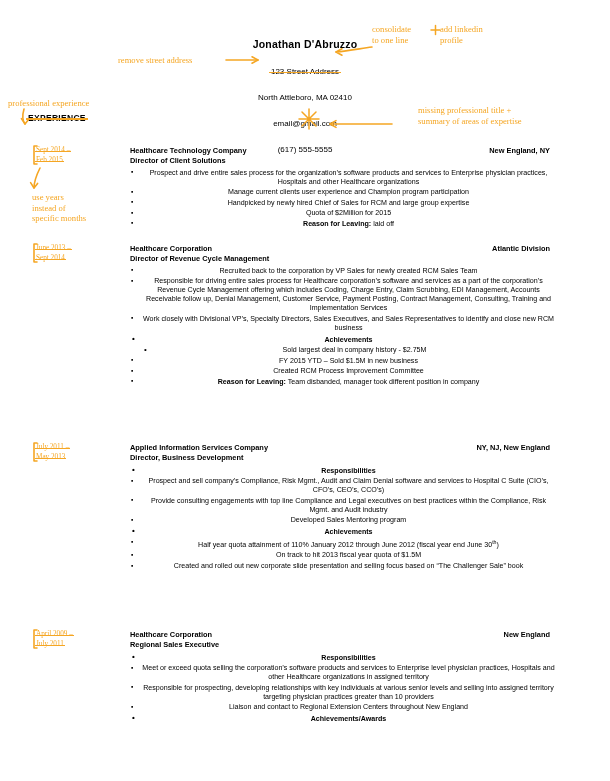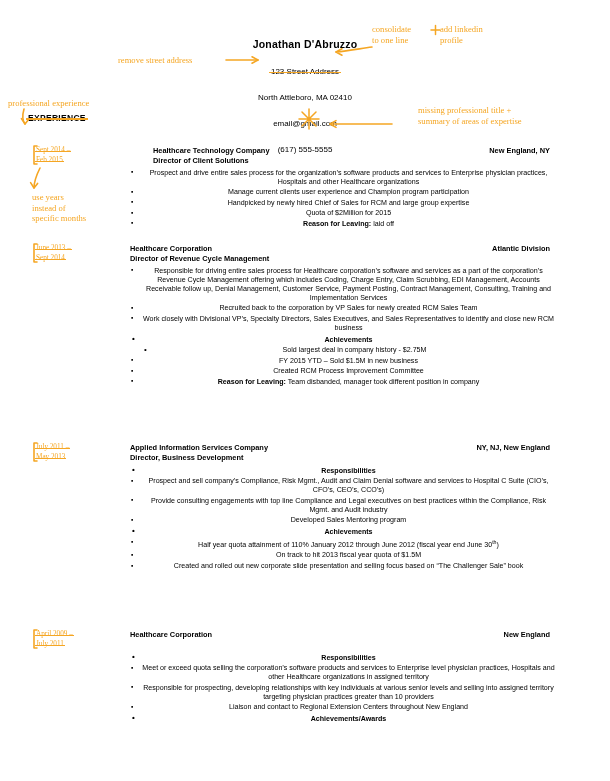--- a/index.html
+++ b/index.html
@@ -95,21 +95,21 @@
 
   <div class="sec-title" style="top:113px;">
     <span class="st-strike">EXPERIENCE</span>
   </div>
 
   <div class="job" style="top:146px;">
     <div class="dates" style="top:0;">
       <span class="d-strike">Sept 2014 –</span>
       <span class="d2"><span class="d-strike">Feb 2015</span></span>
     </div>
-    <div class="jobhead" style="top:0;margin-left:23px;">
+    <div class="jobhead" style="top:0;">
       <span class="company">Healthcare Technology Company</span>
       <span class="loc">New England, NY</span>
       <div class="title">Director of Client Solutions</div>
     </div>
     <ul class="bl" style="top:21px;">
       <li>Prospect and drive entire sales process for the organization’s software products and services to Enterprise physician practices, Hospitals and other Healthcare organizations</li>
       <li>Manage current clients user experience and Champion program participation</li>
       <li>Handpicked by newly hired Chief of Sales for RCM and large group expertise</li>
       <li>Quota of $2Million for 2015</li>
       <li><b>Reason for Leaving:</b><span>  laid off</span></li>
@@ -120,22 +120,22 @@
     <div class="dates" style="top:0;">
       <span class="d-strike">June 2013 –</span>
       <span class="d2"><span class="d-strike">Sept 2014</span></span>
     </div>
     <div class="jobhead" style="top:0;">
       <span class="company">Healthcare Corporation</span>
       <span class="loc">Atlantic Division</span>
       <div class="title">Director of Revenue Cycle Management</div>
     </div>
     <ul class="bl" style="top:21px;">
+      <li>Recruited back to the corporation by VP Sales for newly created RCM Sales Team</li>
       <li>Responsible for driving entire sales process for Healthcare corporation’s software and services as a part of the corporation’s Revenue Cycle Management offering which includes Coding, Charge Entry, Claim Scrubbing, EDI Management, Accounts Receivable follow up, Denial Management, Customer Service, Payment Posting, Contract Management, Consulting, Training and Implementation Services</li>
-      <li>Recruited back to the corporation by VP Sales for newly created RCM Sales Team</li>
       <li>Work closely with Divisional VP’s, Specialty Directors, Sales Executives, and Sales Representatives to identify and close new RCM business</li>
       <li class="dot hdg">Achievements</li>
       <li class="sub">Sold largest deal in company history - $2.75M</li>
       <li>FY 2015 YTD – Sold $1.5M in new business</li>
       <li>Created RCM Process Improvement Committee</li>
       <li><b>Reason for Leaving:</b><span>  Team disbanded, manager took different position in company</span></li>
     </ul>
   </div>
 
   <div class="job" style="top:443px;">
@@ -161,20 +161,21 @@
   </div>
 
   <div class="job" style="top:630px;">
     <div class="dates" style="top:0;">
       <span class="d-strike">April 2009 –</span>
       <span class="d2"><span class="d-strike">July 2011</span></span>
     </div>
     <div class="jobhead" style="top:0;">
       <span class="company">Healthcare Corporation</span>
       <span class="loc">New England</span>
+      <div class="title">Regional Sales Executive</div>
     </div>
     <ul class="bl" style="top:21px;">
       <li class="dot hdg">Responsibilities</li>
       <li>Meet or exceed quota selling the corporation’s software products and services to Enterprise level physician practices, Hospitals and other Healthcare organizations in assigned territory</li>
       <li>Responsible for prospecting, developing relationships with key individuals at various senior levels and selling into assigned territory targeting physician practices greater than 10 providers</li>
       <li>Liaison and contact to Regional Extension Centers throughout New England</li>
       <li class="dot hdg">Achievements/Awards</li>
     </ul>
   </div>
 

